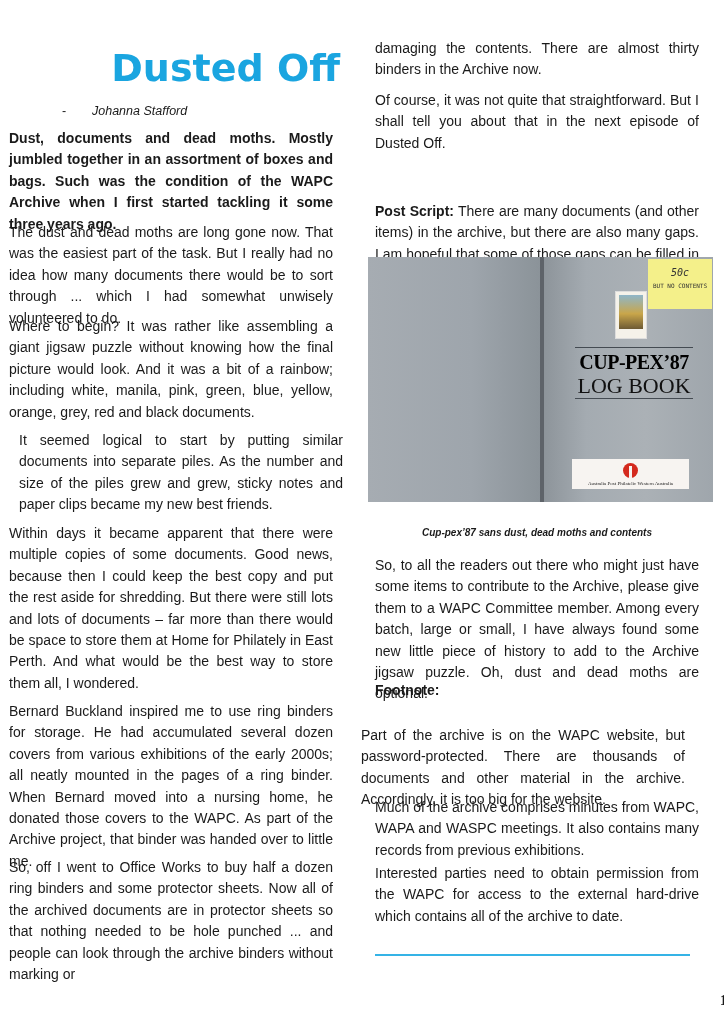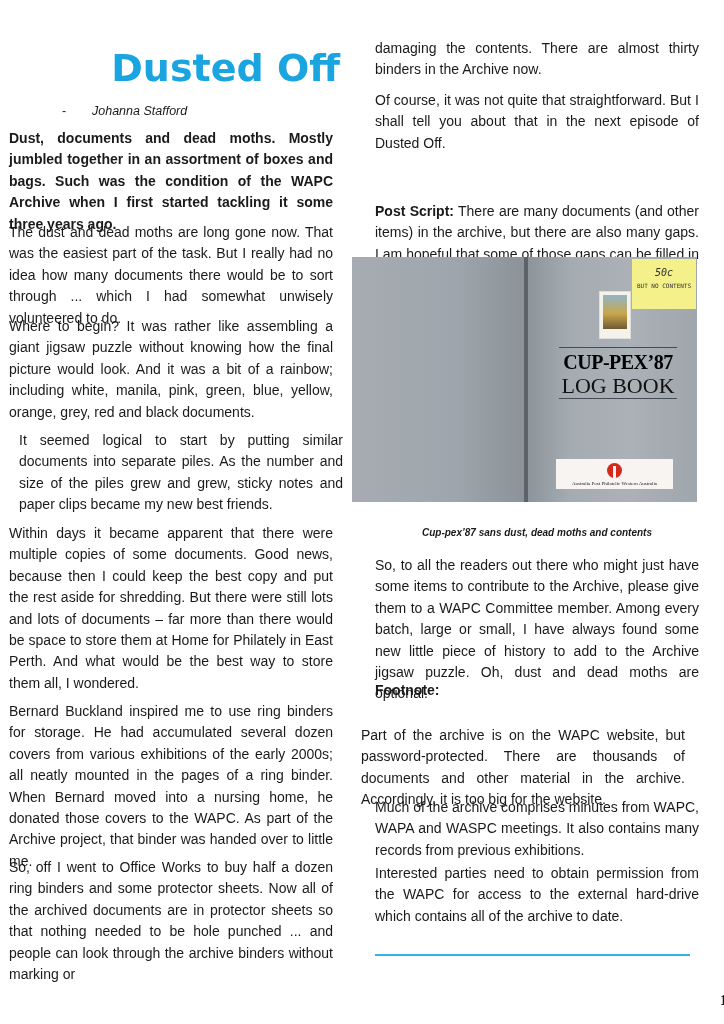--- a/index.html
+++ b/index.html
@@ -8,21 +8,21 @@
   .title { position: absolute; left: 0; width: 340px; top: 44px; text-align: right;
            color: #1aa5e0; font-weight: bold; font-size: 38px; letter-spacing: 0px;
            font-family: "DejaVu Sans", sans-serif; margin: 0; line-height: 48px; }
   .byline { position: absolute; left: 62px; top: 104px; font-size: 12.5px; font-style: italic; }
   .byline .dash { position: absolute; left: 0; font-style: normal; }
   .byline .name { position: absolute; left: 30px; white-space: nowrap; }
   p { margin: 0; font-size: 14px; line-height: 21.4px; text-align: justify; }
   .last-left { text-align-last: left; }
   .bold { font-weight: bold; }
   .abs { position: absolute; }
-  .photo { position: absolute; left: 352px; top: 257px; width: 345px; height: 245px;
+  .photo { position: absolute; left: 368px; top: 257px; width: 345px; height: 245px;
            background: #9aa2aa; overflow: hidden; }
   .photo .page-l { position: absolute; left: 0; top: 0; width: 172px; height: 245px;
            background: linear-gradient(90deg, #a6acb2 0%, #9ea5ac 60%, #8b9399 100%); }
   .photo .spine { position: absolute; left: 172px; top: 0; width: 4px; height: 245px; background: #5e6369; }
   .photo .page-r { position: absolute; left: 176px; top: 0; width: 169px; height: 245px;
            background: linear-gradient(90deg, #8d949a 0%, #a4abb1 25%, #abb1b6 60%, #9fa6ac 100%); }
   .sticky { position: absolute; left: 280px; top: 2px; width: 64px; height: 50px; background: #f4f08a;
             font-family: "DejaVu Sans Mono", monospace; color: #333; text-align: center; }
   .sticky .price { display: block; font-size: 10px; font-style: italic; margin-top: 8px; }
   .sticky .note { display: block; font-size: 6px; margin-top: 4px; }

